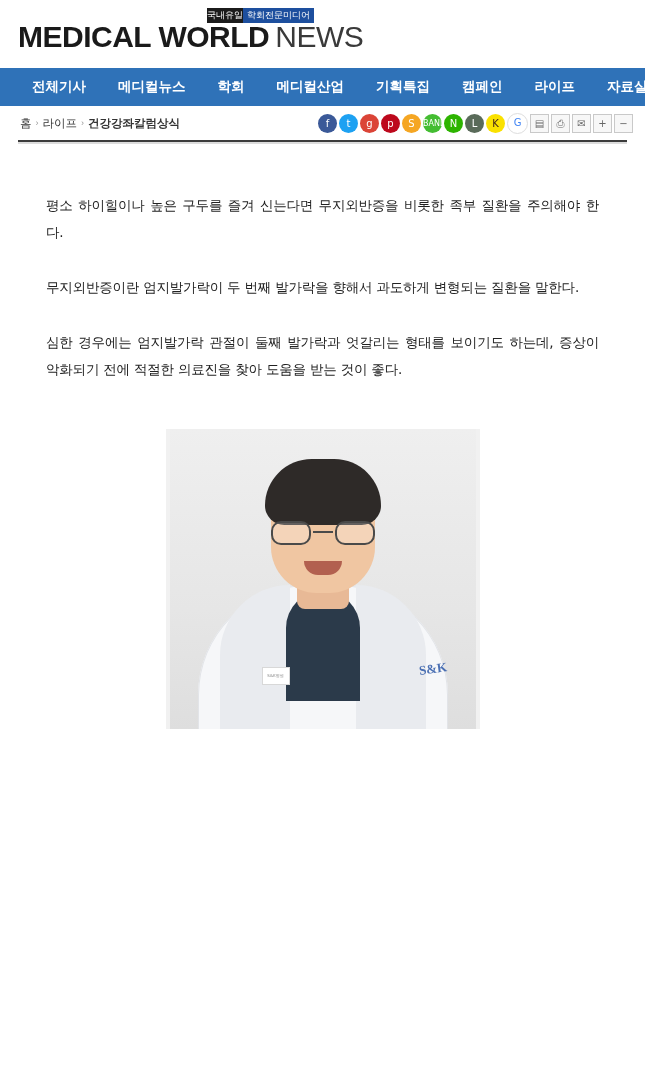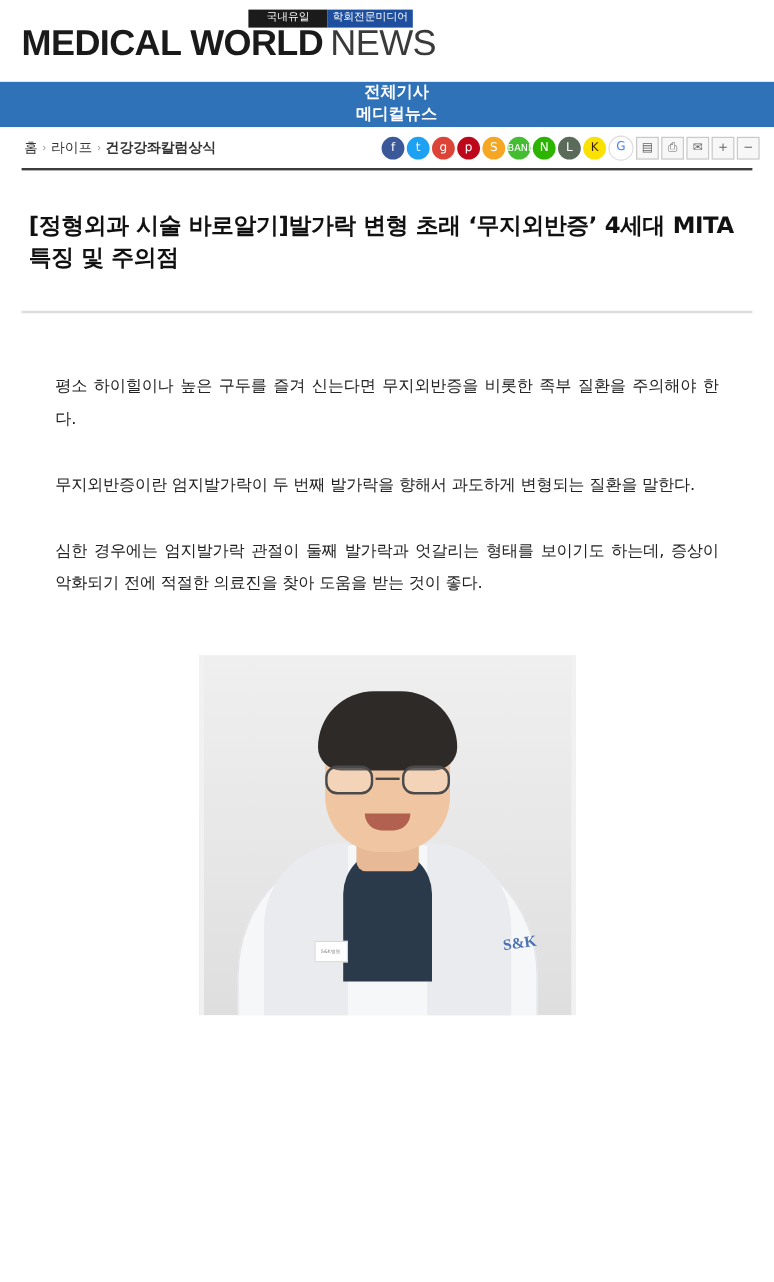--- a/index.html
+++ b/index.html
@@ -53,41 +53,40 @@
     left: 207px;
     top: 8px;
     display: flex;
     height: 15px;
   }
   .badge-dark {
     background: #1b1b1b;
     color: #ffffff;
     font-size: 9px;
     line-height: 15px;
-    padding: 0 15px;
+    padding: 0 0;
     font-family: "DejaVu Sans", sans-serif;
   }
   .badge-blue {
     background: #1d4f9e;
     color: #ffffff;
     font-size: 9px;
     line-height: 15px;
     padding: 0 4px;
     font-family: "DejaVu Sans", sans-serif;
   }
 
   
   .nav {
     background: #2f72b8;
     height: 38px;
     display: flex;
     align-items: center;
     padding-left: 16px;
     box-sizing: border-box;
-    flex-direction: column;
   }
   .nav-item {
     color: #ffffff;
     font-size: 13.5px;
     font-weight: bold;
     padding: 0 16px;
     white-space: nowrap;
     font-family: "DejaVu Sans", sans-serif;
     cursor: pointer;
   }
@@ -387,21 +386,20 @@
       <span class="sq">▤</span>
       <span class="sq">⎙</span>
       <span class="sq">✉</span>
       <span class="sq">+</span>
       <span class="sq">−</span>
     </div>
   </div>
 
   <hr class="rule">
 
-  <h1 class="headline">[정형외과 시술 바로알기]발가락 변형 초래 ‘무지외반증’ 4세대 MITA 특징 및 주의점</h1>
 
   <hr class="rule-thin">
 
 
   <hr class="rule-thin">
 
   <div class="article">
     <p class="para">평소 하이힐이나 높은 구두를 즐겨 신는다면 무지외반증을 비롯한 족부 질환을 주의해야 한다.</p>
     <p class="para">무지외반증이란 엄지발가락이 두 번째 발가락을 향해서 과도하게 변형되는 질환을 말한다.</p>
     <p class="para">심한 경우에는 엄지발가락 관절이 둘째 발가락과 엇갈리는 형태를 보이기도 하는데, 증상이 악화되기 전에 적절한 의료진을 찾아 도움을 받는 것이 좋다.</p>

